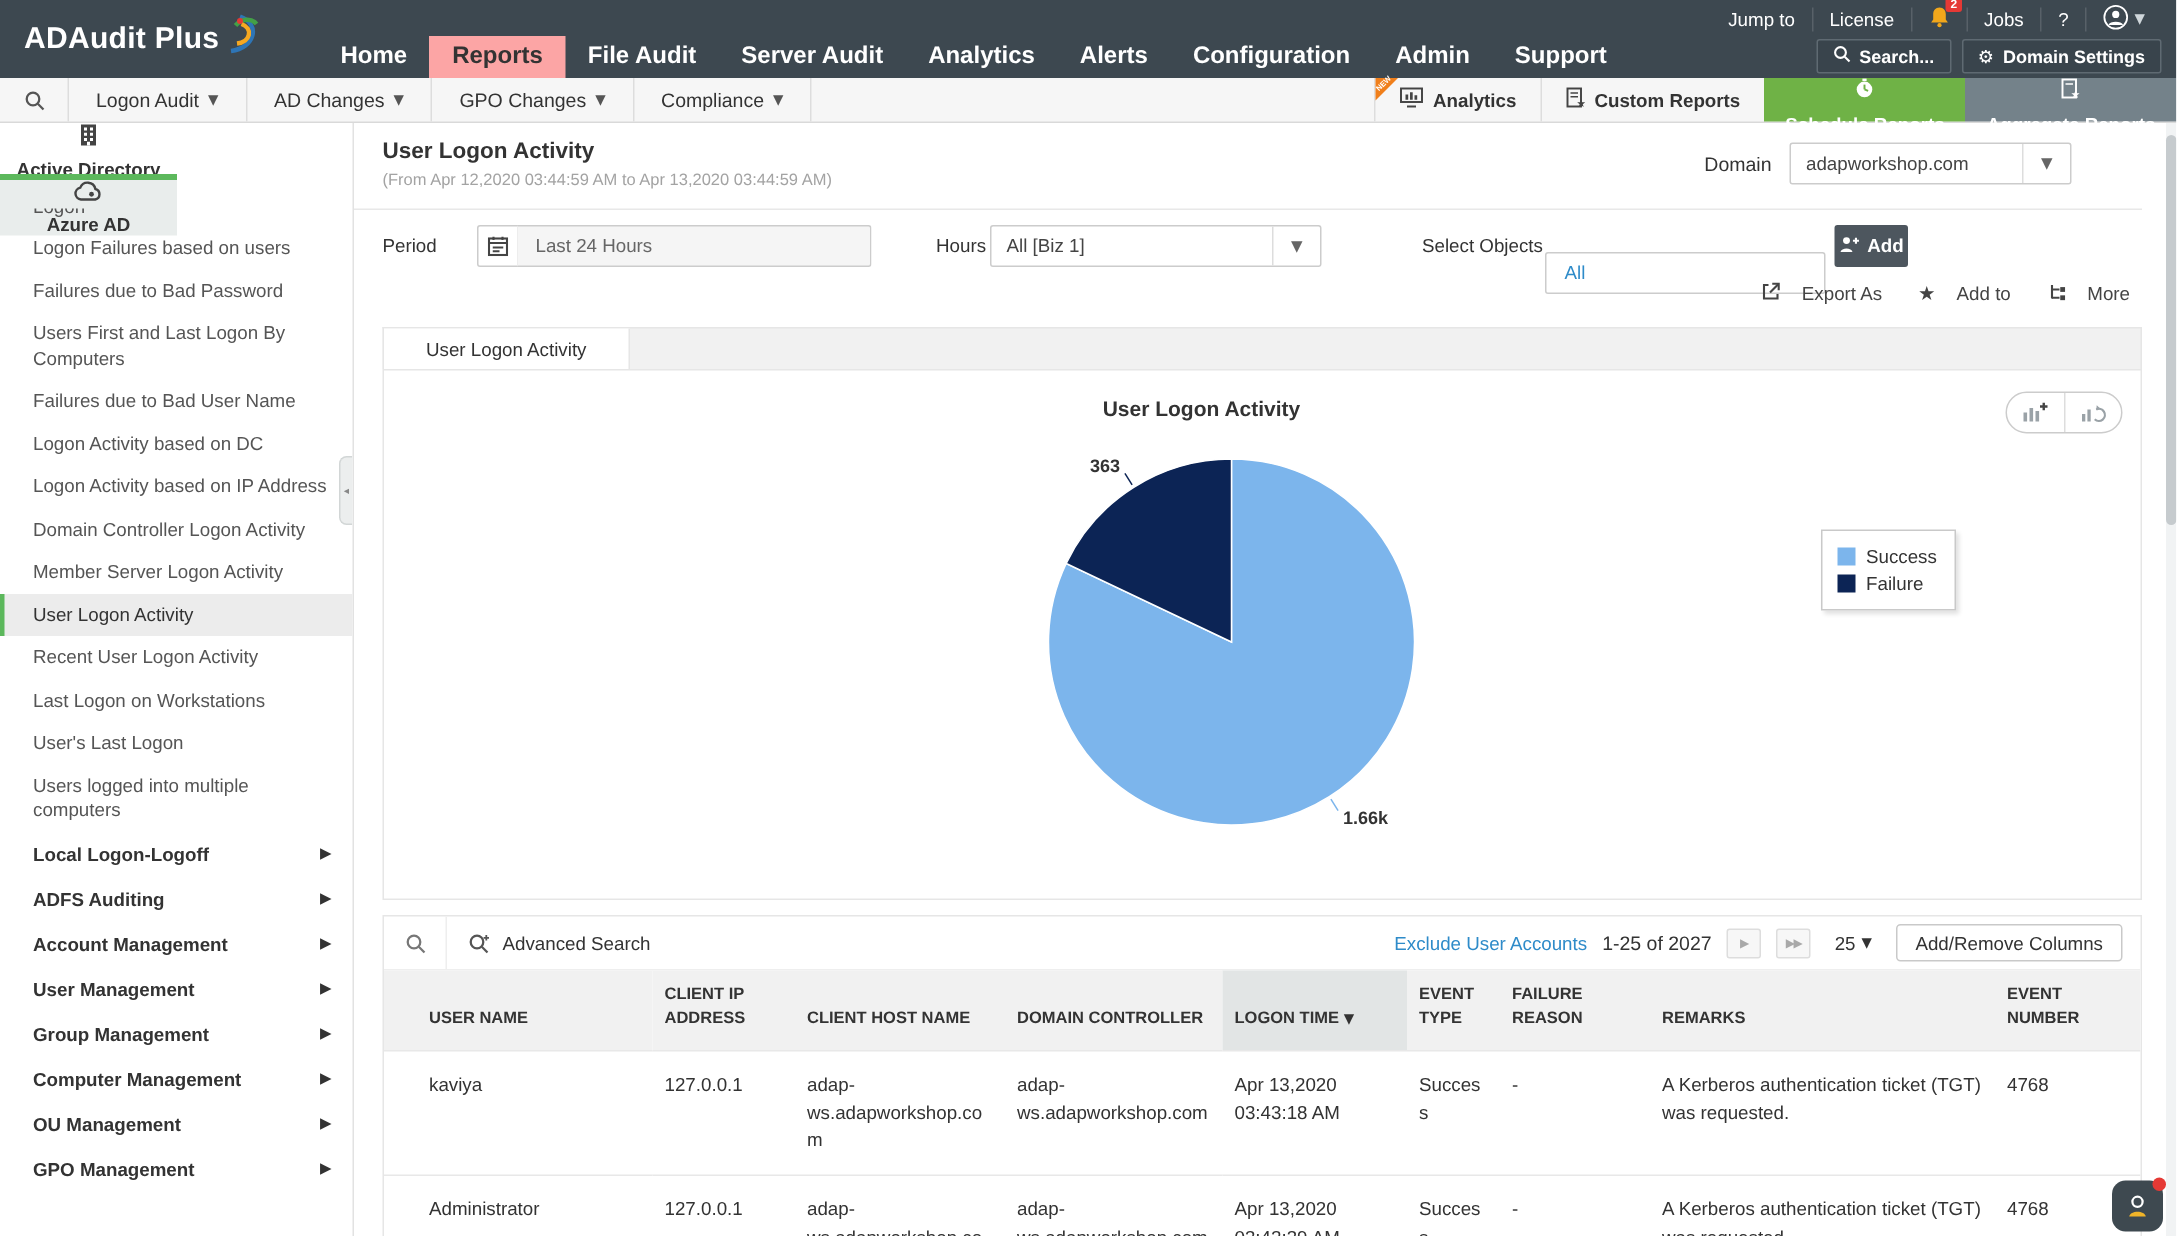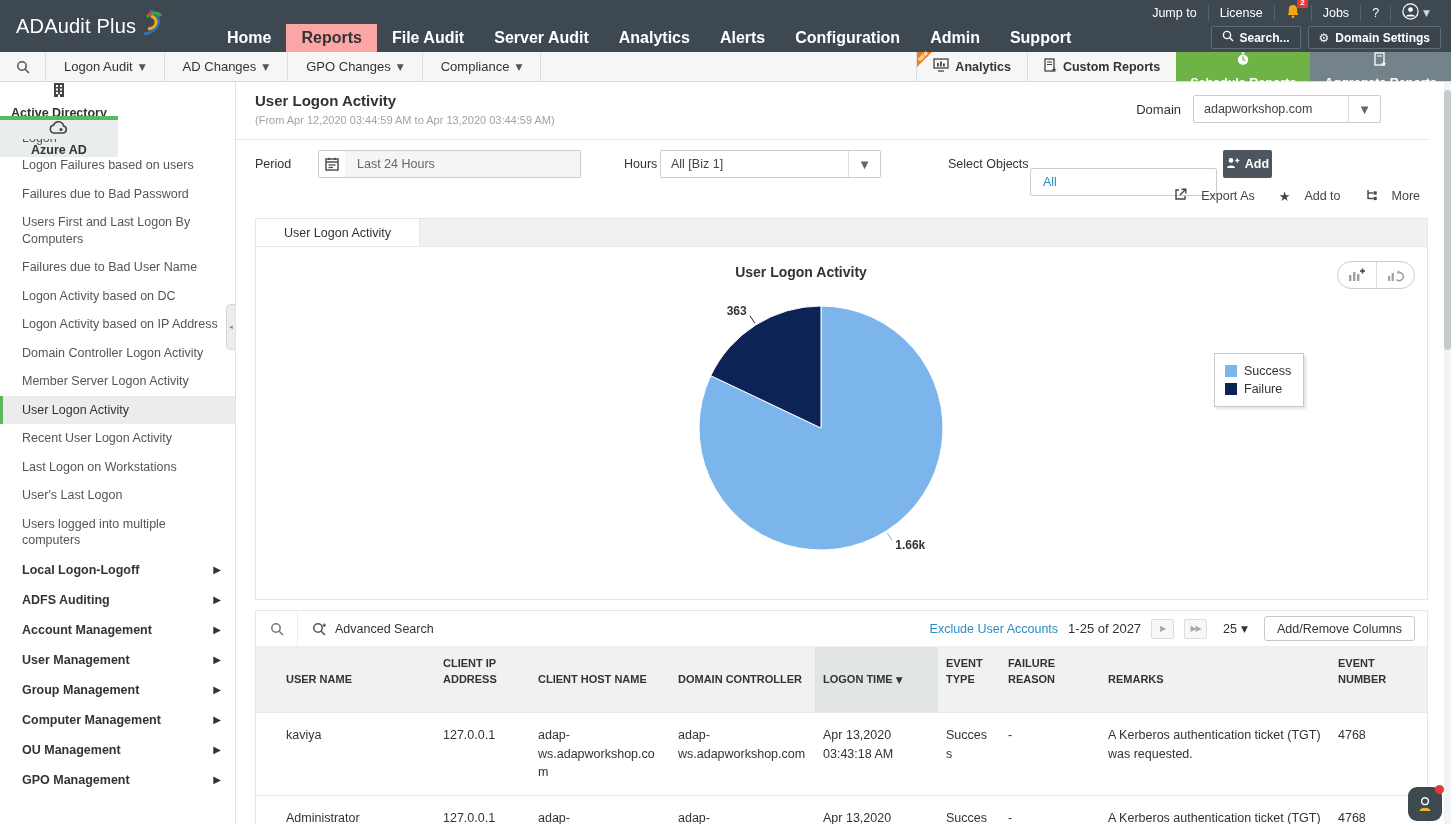--- a/index.html
+++ b/index.html
@@ -4,21 +4,21 @@
 <style>
   * { margin:0; padding:0; box-sizing:border-box; }
   html,body { width:1451px; height:824px; overflow:hidden; background:#fff; }
   body { font-family:"Liberation Sans","DejaVu Sans",sans-serif; font-size:12.5px; color:#333; }
   .g { font-family:"DejaVu Sans",sans-serif; }
   #app { position:relative; width:1451px; height:824px; overflow:hidden; background:#fff; }
 
   
   .topbar { position:absolute; left:0; top:0; width:1451px; height:52px; background:#3d4850; }
   .logo { position:absolute; left:16px; top:0; height:52px; display:flex; align-items:center; gap:2px; }
-  .logo-text { color:#fff; font-size:20px; font-weight:normal; letter-spacing:.2px; }
+  .logo-text { color:#fff; font-size:20px; font-weight:bold; letter-spacing:.2px; }
   .utility { position:absolute; right:10px; top:0; height:26px; display:flex; align-items:center; color:#fff; }
   .utility .u-item { padding:0 11px; font-size:12.5px; display:flex; align-items:center; gap:4px; border-left:1px solid rgba(255,255,255,.14); height:16px; cursor:default; }
   .utility .u-item:first-child { border-left:none; }
   .bell-wrap { position:relative; display:inline-block; }
   .badge { position:absolute; top:-6px; right:-8px; background:#e53935; color:#fff; font-size:8px; font-weight:bold; border-radius:2px; padding:1px 3px; line-height:1; }
   .caret { font-size:9px; color:#cfd6da; }
   .main-nav { position:absolute; left:212px; bottom:0; height:28px; display:flex; }
   .main-nav .nav-item { padding:0 15px; line-height:28px; color:#fff; font-size:16px; font-weight:600; cursor:pointer;text-align:right; }
   .main-nav .nav-item.active { background:#fca5a5; color:#333; }
   .nav-actions { position:absolute; right:10px; bottom:3px; display:flex; gap:7px; }
@@ -92,21 +92,21 @@
   .tt-search { width:42px; align-self:stretch; display:flex; align-items:center; justify-content:center; border-right:1px solid #eee; cursor:pointer; }
   .tt-adv { display:flex; align-items:center; gap:8px; padding:0 14px; font-size:12.5px; color:#333; cursor:pointer; }
   .tt-right { margin-left:auto; display:flex; align-items:center; gap:10px; padding-right:12px; }
   .link { color:#2e8bc9; font-size:12.5px; cursor:pointer; }
   .pag-text { font-size:13px; color:#333; }
   .pg-btn { width:23px; height:20px; background:#f7f7f7; border:1px solid #ddd; border-radius:2px; color:#a9a9a9; font-size:8px; display:flex; align-items:center; justify-content:center; cursor:pointer; letter-spacing:-1px; }
   .size-dd { font-size:12.5px; color:#333; display:flex; align-items:center; gap:4px; padding:0 6px; cursor:pointer; }
   .arc-btn { height:25px; border:1px solid #c9c9c9; border-radius:3px; background:#fff; font-size:12.5px; color:#333; padding:0 12px; display:flex; align-items:center; cursor:pointer; }
 
   table.grid { border-collapse:collapse; width:1171px; table-layout:fixed; }
-  .grid th { background:#f1f1f1; font-size:11px; font-weight:bold; color:#333; text-align:left; vertical-align:bottom; padding:9px 8px 24px 8px; line-height:1.45; }
+  .grid th { background:#f1f1f1; font-size:11px; font-weight:bold; color:#333; text-align:left; vertical-align:bottom; padding:9px 8px 12px 8px; line-height:1.45; }
   .grid th.sorted { background:#e2e5e5; }
   .grid th:first-child, .grid td:first-child { padding-left:30px; }
   .grid td { font-size:12.5px; color:#333; vertical-align:top; padding:13px 8px; line-height:1.5; border-top:1px solid #e8e8e8; word-wrap:break-word; }
   .grid td.time { white-space:pre-line; }
 
   
   .chat-btn { position:absolute; left:1408px; top:787px; width:34px; height:34px; background:#3e4950; border-radius:9px; display:flex; align-items:center; justify-content:center; cursor:pointer; }
   .chat-dot { position:absolute; right:-2px; top:-2px; width:9px; height:9px; background:#e53935; border-radius:50%; }
   .vscroll { position:absolute; left:1444px; top:82px; width:7px; height:742px; background:#f1f3f4; }
   .vthumb { position:absolute; left:0; top:8px; width:7px; height:260px; background:#c6cbce; border-radius:4px; }

